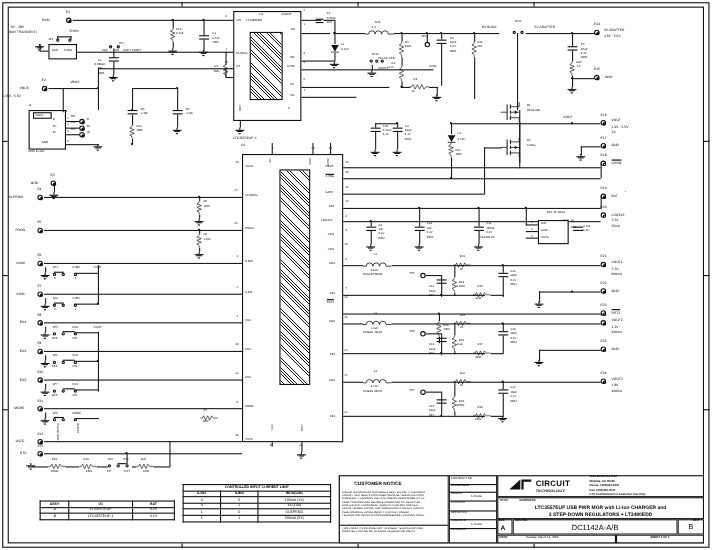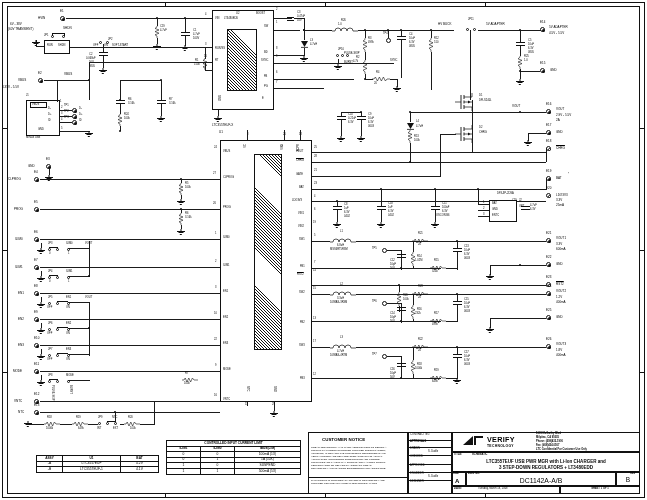--- a/index.html
+++ b/index.html
@@ -1434,21 +1434,21 @@
   <div class="w wh" style="left:409px;top:480px;width:42px;background:#111;"></div>
   <div class="lbl xs" style="left:410px;top:481px;">DESIGNER</div>
 
   <div class="tb" style="left:452px;top:432px;width:188px;height:20px;"></div>
   <div style="position:absolute;left:462px;top:435px;">
     <svg width="22" height="12" viewBox="0 0 22 12">
       <path d="M1 10 L11 1 L11 10 Z" fill="#111"></path>
       <path d="M12 1 L21 1 L21 3 L14 3 L14 10 L12 10 Z" fill="#111"></path>
     </svg>
   </div>
-  <div class="lbl b" style="left:487px;top:436px;font-size:7.2px;letter-spacing:.3px;">VERIFY</div>
+  <div class="lbl b" style="left:487px;top:436px;font-size:7.2px;letter-spacing:.3px;">CIRCUIT</div>
   <div class="lbl b" style="left:487px;top:445px;font-size:3.4px;letter-spacing:.3px;">TECHNOLOGY</div>
   <div class="lbl xs b" style="left:536px;top:433px;">1630 McCarthy Blvd</div>
   <div class="lbl xs b" style="left:536px;top:437px;">Milpitas, CA 95035</div>
   <div class="lbl xs b" style="left:536px;top:441px;">Phone: (408)432-1900</div>
   <div class="lbl xs b" style="left:536px;top:445px;">Fax: (408)434-0507</div>
   <div class="lbl xs b" style="left:536px;top:449px;">LTC Confidential For Customer Use Only</div>
 
   <div class="tb" style="left:452px;top:452px;width:188px;height:20px;"></div>
   <div class="lbl xs b" style="left:454px;top:454px;">TITLE:</div>
   <div class="lbl xs b" style="left:472px;top:454px;">SCHEMATIC</div>

